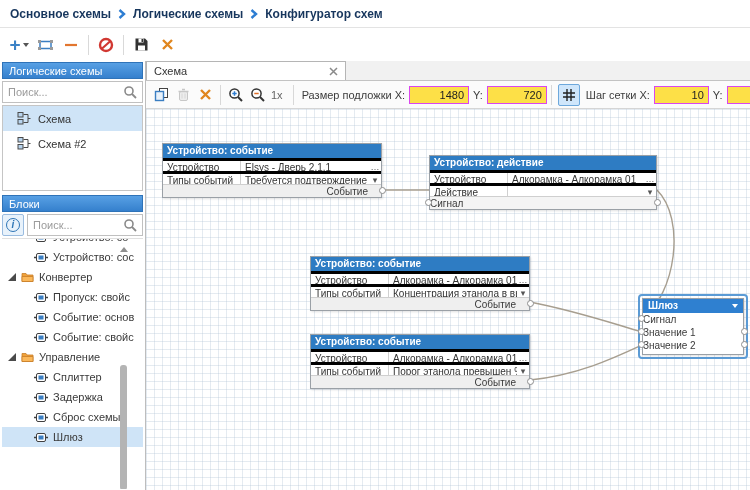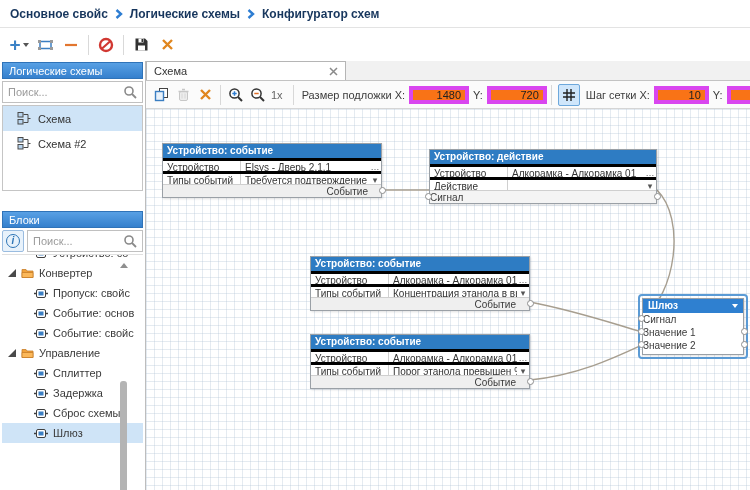--- a/index.html
+++ b/index.html
@@ -34,21 +34,21 @@
   .search-box input { width:100%; height:100%; border:none; outline:none; padding:0 22px 0 5px;
     font-size:11px; font-family:inherit; color:#444; }
   .search-box input::placeholder { color:#9b9b9b; }
   .search-mag { position:absolute; right:4px; top:3px; }
 
   .list-box { border:1px solid #c5c5c5; background:#fff; margin-top:2px; height:86px; overflow:hidden; }
   .scheme-row { height:25px; display:flex; align-items:center; padding-left:14px; font-size:11px; color:#333; }
   .scheme-row.selected { background:#cfe4f7; }
   .scheme-row .ic { margin-right:7px; display:inline-flex; }
 
-  .blocks-panel-header { margin-top:20px;align-items:center; }
+  .blocks-panel-header { margin-top:4px;align-items:center; }
   .info-btn { width:22px; height:22px; border:1px solid #9abce0; background:#e8f2fb; border-radius:2px;
     display:inline-flex; align-items:center; justify-content:center; margin-right:3px; }
   .info-circ { width:14px; height:14px; border:1.4px solid #2e75b6; border-radius:50%;
     color:#2e75b6; font-size:10px; font-style:italic; font-weight:bold; text-align:center; line-height:11px; }
 
   .tree-viewport { position:relative; margin-top:2px; height:251px; overflow:hidden;
     border-top:1px solid #e0e0e0; background:#fff; }
   .tree-scroll { margin-top:-12px; }
   .tree-row { height:20px; display:flex; align-items:center; font-size:11px; color:#3a3a3a;
     white-space:nowrap; overflow:hidden; }
@@ -69,21 +69,21 @@
   .tab { width:200px; background:#fff; border:1px solid #b5b5b5; border-bottom:none;
     display:flex; align-items:center; padding:0 7px; font-size:11px; color:#333; }
   .tab-label { flex:1; }
 
   
   .canvas-toolbar { height:28px; background:#fbfbfb; border-bottom:1px solid #d5d5d5;
     display:flex; align-items:center; padding-left:4px; font-size:11px; color:#3c3c3c; white-space:nowrap; overflow:hidden; }
   .ct-btn { width:22px; height:22px; display:inline-flex; align-items:center; justify-content:center; flex:none; }
   .ct-sep { width:1px; height:20px; background:#d8d8d8; margin:0 4px; flex:none; }
   .ct-label { margin:0 4px 0 4px; flex:none;text-align:center; }
-  .ct-input { height:18px; border:4px solid #d946ef; background:#f97316; font-size:11px; font-family:inherit;
+  .ct-input { height:18px; border:1px solid #d946ef; background:#fde047; font-size:11px; font-family:inherit;
     text-align:right; padding:0 4px; color:#222; flex:none; }
   .w60 { width:60px; } .w55 { width:55px; }
   .grid-btn { width:22px; height:22px; background:#cfe6fb; border:1px solid #6da8dc; border-radius:2px;
     display:inline-flex; align-items:center; justify-content:center; margin:0 2px; flex:none; }
   .zoom-lvl { color:#666; margin:0 6px 0 2px; flex:none; }
   .disabled-ic { opacity:.45; }
 
   
   .canvas { position:relative; flex:1; background:#fff; overflow:hidden;
     background-image:
@@ -120,21 +120,21 @@
   .gw-header .gwt { flex:1; }
   .gw-caret { width:0; height:0; border-left:3.5px solid transparent; border-right:3.5px solid transparent;
     border-top:4px solid #fff; }
 </style>
 </head>
 <body>
 
 <div class="app">
 
   <div class="breadcrumb">
-    <span class="bc-item">Основное свойс</span>
+    <span class="bc-item">Основное схемы</span>
     <span class="bc-sep">
       <svg width="8" height="10" viewBox="0 0 8 10">
           <path d="M1.5 1l4.5 4-4.5 4" stroke="#2d7dd2" stroke-width="2.4" fill="none"></path>
         </svg>
     </span>
     <span class="bc-item">Логические схемы</span>
     <span class="bc-sep">
       <svg width="8" height="10" viewBox="0 0 8 10">
           <path d="M1.5 1l4.5 4-4.5 4" stroke="#2d7dd2" stroke-width="2.4" fill="none"></path>
         </svg>
@@ -250,20 +250,30 @@
             <span class="ic">
               <svg width="14" height="11" viewBox="0 0 14 11">
                   <rect x="2.5" y="1.5" width="9" height="8" rx="1.5" fill="#fff" stroke="#3f3f3f"></rect>
                   <rect x="4.5" y="3.5" width="5" height="4" fill="#3a7ec2"></rect>
                   <path d="M0 5.5h2M12 5.5h2" stroke="#3f3f3f" stroke-width="1.4"></path>
                 </svg>
             </span>
             <span class="tree-label">Устройство: со</span>
           </div>
 
+          <div class="tree-row lvl2">
+            <span class="ic">
+              <svg width="14" height="11" viewBox="0 0 14 11">
+                  <rect x="2.5" y="1.5" width="9" height="8" rx="1.5" fill="#fff" stroke="#3f3f3f"></rect>
+                  <rect x="4.5" y="3.5" width="5" height="4" fill="#3a7ec2"></rect>
+                  <path d="M0 5.5h2M12 5.5h2" stroke="#3f3f3f" stroke-width="1.4"></path>
+                </svg>
+            </span>
+            <span class="tree-label">Устройство: сос</span>
+          </div>
 
           <div class="tree-row lvl1">
             <span class="expander"></span>
             <span class="ic">
               <svg width="13" height="11" viewBox="0 0 13 11">
                   <path d="M1 1.5h4l1 1.5h6v6.5H1z" fill="#f0a13a" stroke="#c87d28" stroke-width="0.8"></path>
                   <path d="M1 4.5h11v5H1z" fill="#fbb85a" stroke="#c87d28" stroke-width="0.8"></path>
                 </svg>
             </span>
             <span class="tree-label">Конвертер</span>
@@ -453,21 +463,21 @@
                 <span class="vtext">Требуется подтверждение доступ...</span>
                 <span class="row-btn">▾</span>
               </span>
           </div>
           <div class="node-footer">
             <span>Событие</span>
             <span class="port pr"></span>
           </div>
         </div>
 
-        <div class="node" style="left:283px; top:40px; width:228px;">
+        <div class="node" style="left:283px; top:46px; width:228px;">
           <div class="node-header">Устройство: действие</div>
           <div class="node-row">
             <span class="lbl">Устройство</span>
             <span class="val">
                 <span class="vtext">Алкорамка - Алкорамка 01</span>
                 <span class="row-btn">…</span>
               </span>
           </div>
           <div class="node-row">
             <span class="lbl">Действие</span>

